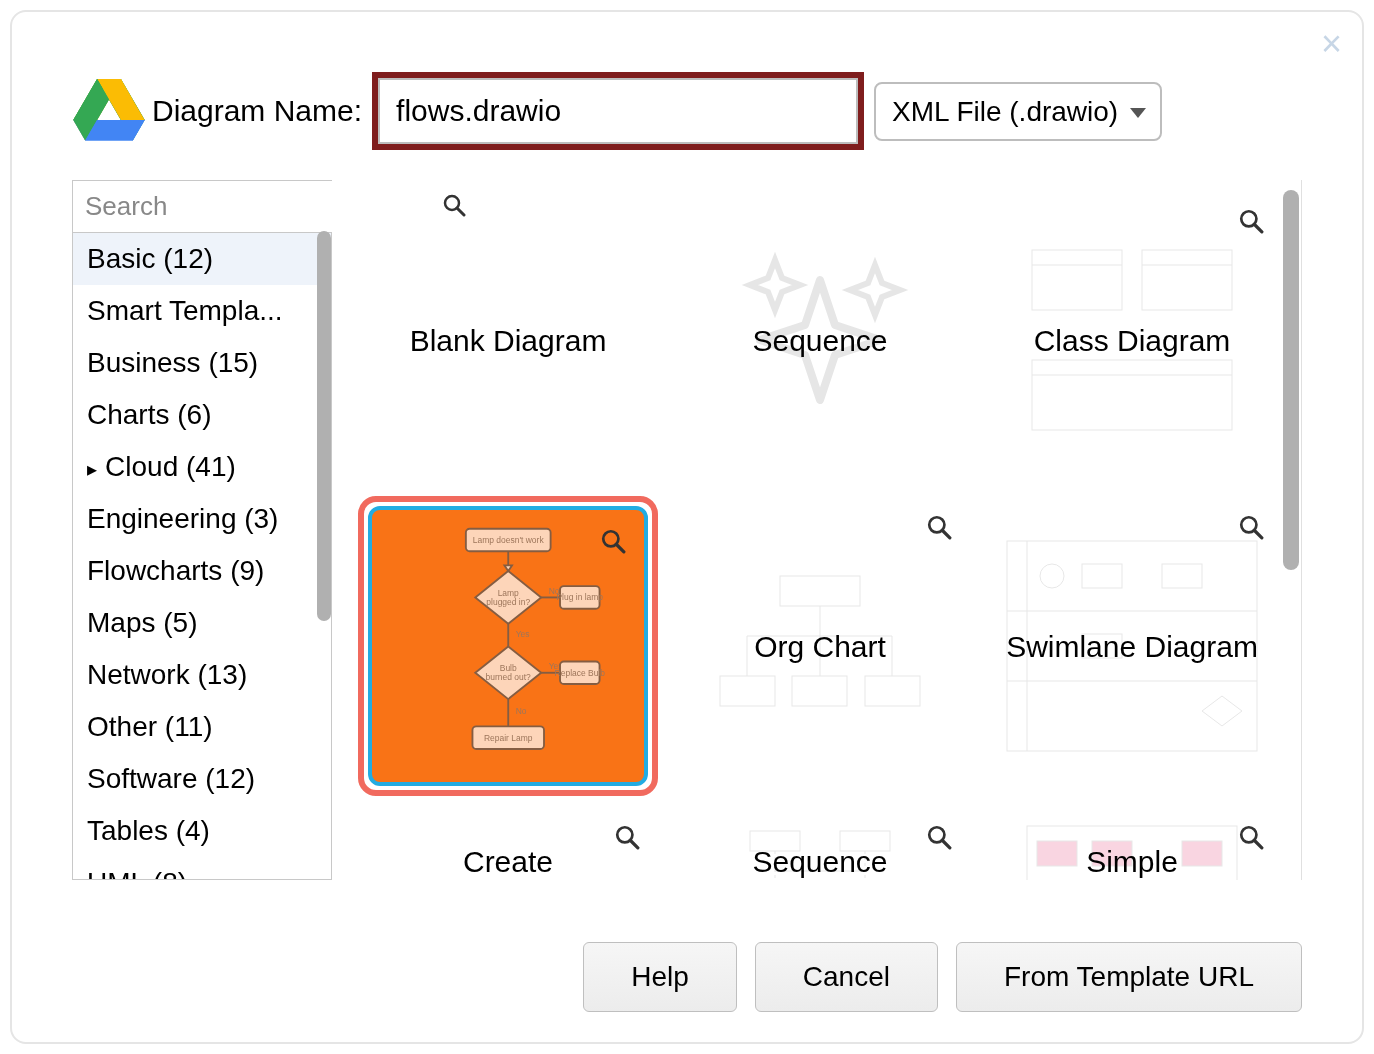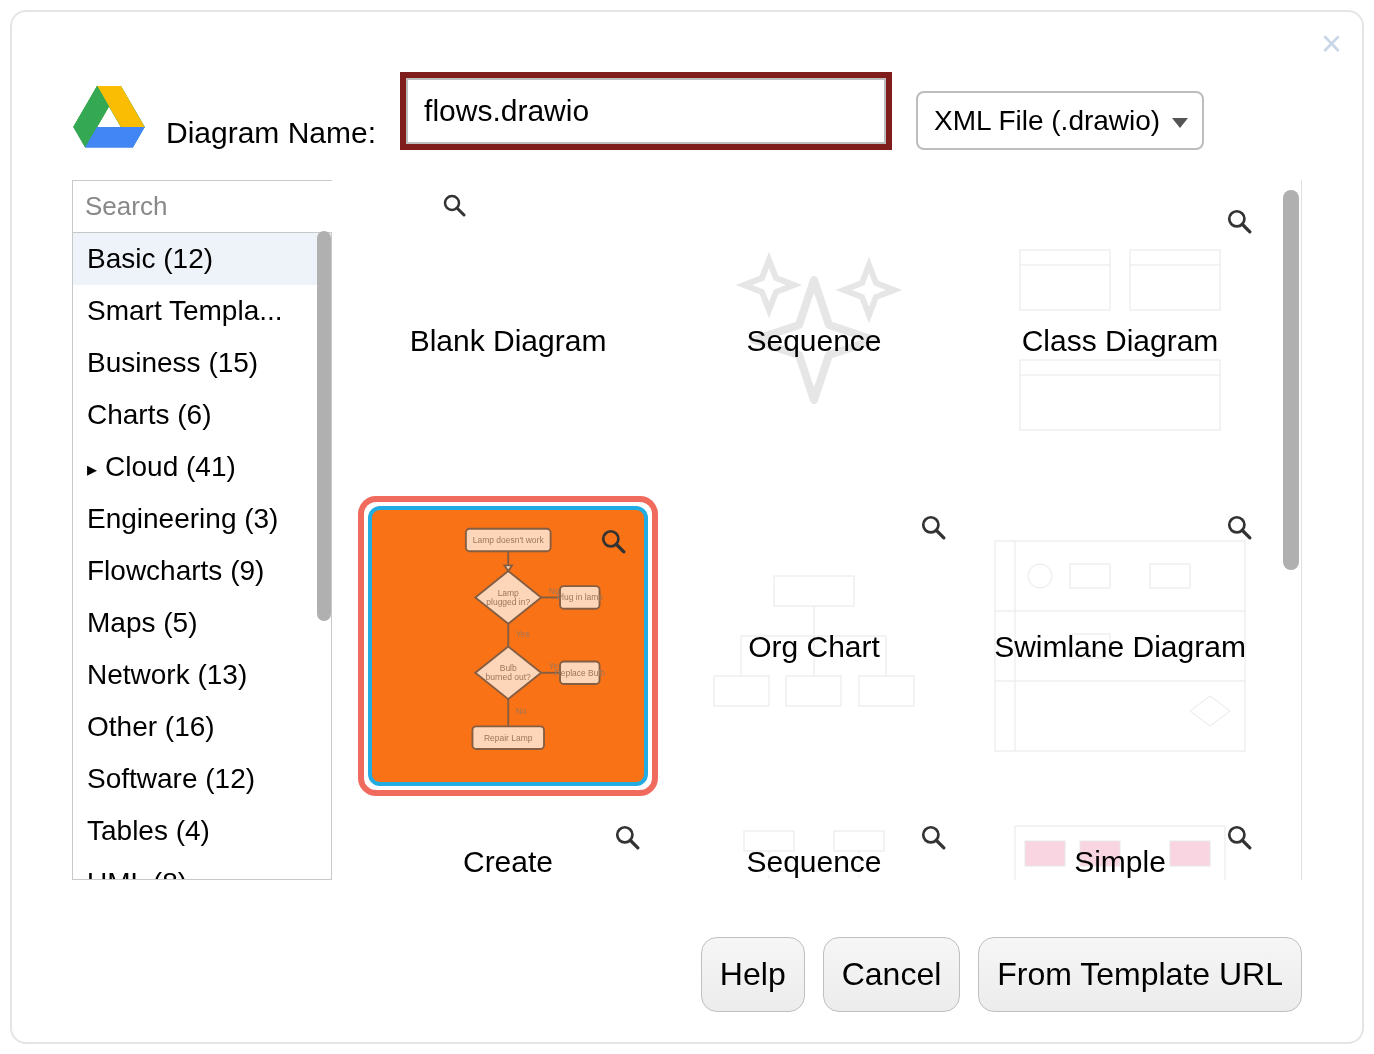--- a/index.html
+++ b/index.html
@@ -1,47 +1,47 @@
 <!DOCTYPE html>
 <html><head>
 <meta charset="utf-8">
 <style>
 *{box-sizing:border-box;margin:0;padding:0;font-family:-apple-system,BlinkMacSystemFont,"Segoe UI",Helvetica,Arial,sans-serif}
 body{background:#fff;width:1374px;height:1054px;position:relative;padding:10px}
 .dialog{width:1354px;height:1034px;border:2px solid #e5e5e5;border-radius:16px;background:#fff;position:relative;overflow:hidden}
 .close{position:absolute;right:20px;top:14px;font-size:36px;color:#c7d6e6;cursor:pointer;font-weight:300;line-height:1}
-.header{display:flex;align-items:flex-end;padding:60px 60px 30px 60px;gap:14px}
+.header{display:flex;align-items:center;padding:60px 60px 30px 60px;}
 .drive-logo{width:74px;height:64px}
 .label{font-size:30px;color:#000;margin-left:6px;margin-right:10px}
 .name-wrap{border:6px solid #7f1d1d;padding:0;display:inline-block}
 .name-input{font-size:30px;padding:14px 16px;width:480px;border:2px solid #bdbdbd;outline:none;background:#fff}
 .format-select{font-size:28px;padding:12px 40px 12px 16px;border:2px solid #bdbdbd;border-radius:8px;background:#fff;appearance:none;position:relative;margin-left:10px}
 .select-wrap{position:relative;display:inline-block}
 .select-wrap::after{content:"";position:absolute;right:16px;top:50%;margin-top:-3px;border-left:8px solid transparent;border-right:8px solid transparent;border-top:10px solid #555;pointer-events:none}
 .body{display:flex;padding:0 60px;height:700px}
 .sidebar{width:260px;border:1px solid #c8c8c8;background:#fff;display:flex;flex-direction:column;position:relative}
 .search-row{display:flex;align-items:center;border-bottom:1px solid #c8c8c8}
 .search-input{flex:1;font-size:26px;padding:10px 12px;border:none;outline:none;color:#000}
 .search-input::placeholder{color:#888}
 .search-icon{padding:0 10px;color:#666}
 .cat-list{flex:1;overflow:hidden}
 .cat-item{font-size:28px;padding:10px 14px;cursor:pointer;white-space:nowrap;overflow:hidden;text-overflow:ellipsis}
 .cat-item.selected{background:#eef3fa}
 .cat-item.expandable::before{content:"▸";margin-right:8px;font-size:20px}
 .cat-scroll{position:absolute;right:0;top:50px;width:14px;height:390px;background:#b0b0b0;border-radius:7px}
 .templates{flex:1;position:relative;overflow:hidden;margin-left:6px;border-right:1px solid #e0e0e0}
-.tpl-grid{display:grid;grid-template-columns:repeat(3,300px);gap:6px 6px;padding:10px 20px}
+.tpl-grid{display:grid;grid-template-columns:repeat(3,300px);gap:6px 12px;padding:10px 20px}
 .tpl-card{height:300px;border-radius:18px;position:relative;display:flex;align-items:center;justify-content:center;cursor:pointer}
 .tpl-card.sel-wrap{border:6px solid #f16a5e;padding:4px}
 .tpl-inner{width:100%;height:100%;border:4px solid #22ace2;border-radius:12px;background:#f97316;display:flex;align-items:center;justify-content:center;position:relative}
 .tpl-label{font-size:30px;text-align:center;color:#000;line-height:1.3}
 .tpl-zoom{position:absolute;right:18px;top:18px;color:#333}
 .main-scroll{position:absolute;right:2px;top:10px;width:16px;height:380px;background:#b0b0b0;border-radius:8px}
 .footer{position:absolute;bottom:30px;right:60px;display:flex;gap:18px;align-items:center}
-.btn{font-size:32px;padding:18px 18px;border:1px solid #bfbfbf;border-radius:16px;background:linear-gradient(#f6f6f6,#ececec);cursor:pointer;color:#000}
+.btn{font-size:28px;padding:18px 47px;border:1px solid #bfbfbf;border-radius:6px;background:linear-gradient(#f6f6f6,#ececec);cursor:pointer;color:#000}
 .btn-primary-wrap{border:6px solid #f16a5e;display:inline-block}
 .btn-primary{font-size:28px;padding:18px 40px;border:1px solid #0d8bd6;background:#1f9ee6;color:#fff;border-radius:4px}
 svg.mag-svg circle{fill:none;stroke:#333;stroke-width:2.5}
 svg.mag-svg line{stroke:#333;stroke-width:3;stroke-linecap:round}
 .sparkles{opacity:.35}
 .class-thumb,.org-thumb,.swim-thumb,.seq-thumb,.simple-thumb{opacity:.35;position:absolute;inset:0;display:flex;align-items:center;justify-content:center}
 .flow-thumb{width:84%;height:90%;margin:auto;opacity:.7}
 .flow-thumb svg rect,.flow-thumb svg polygon{fill:#fff;stroke:#555;stroke-width:2}
 .flow-thumb svg line{stroke:#555;stroke-width:2}
 .flow-thumb svg text{font-size:9px;fill:#777}
@@ -93,21 +93,21 @@
       <div class="cat-list">
         <div class="cat-item selected">Basic (12)</div>
         <div class="cat-item">Smart Templa...</div>
         <div class="cat-item">Business (15)</div>
         <div class="cat-item">Charts (6)</div>
         <div class="cat-item expandable">Cloud (41)</div>
         <div class="cat-item">Engineering (3)</div>
         <div class="cat-item">Flowcharts (9)</div>
         <div class="cat-item">Maps (5)</div>
         <div class="cat-item">Network (13)</div>
-        <div class="cat-item">Other (16)</div>
+        <div class="cat-item">Other (11)</div>
         <div class="cat-item">Software (12)</div>
         <div class="cat-item">Tables (4)</div>
         <div class="cat-item">UML (8)</div>
 
       </div>
       <div class="cat-scroll"></div>
     </div>
 
     <div class="templates">
       <div class="tpl-grid">

